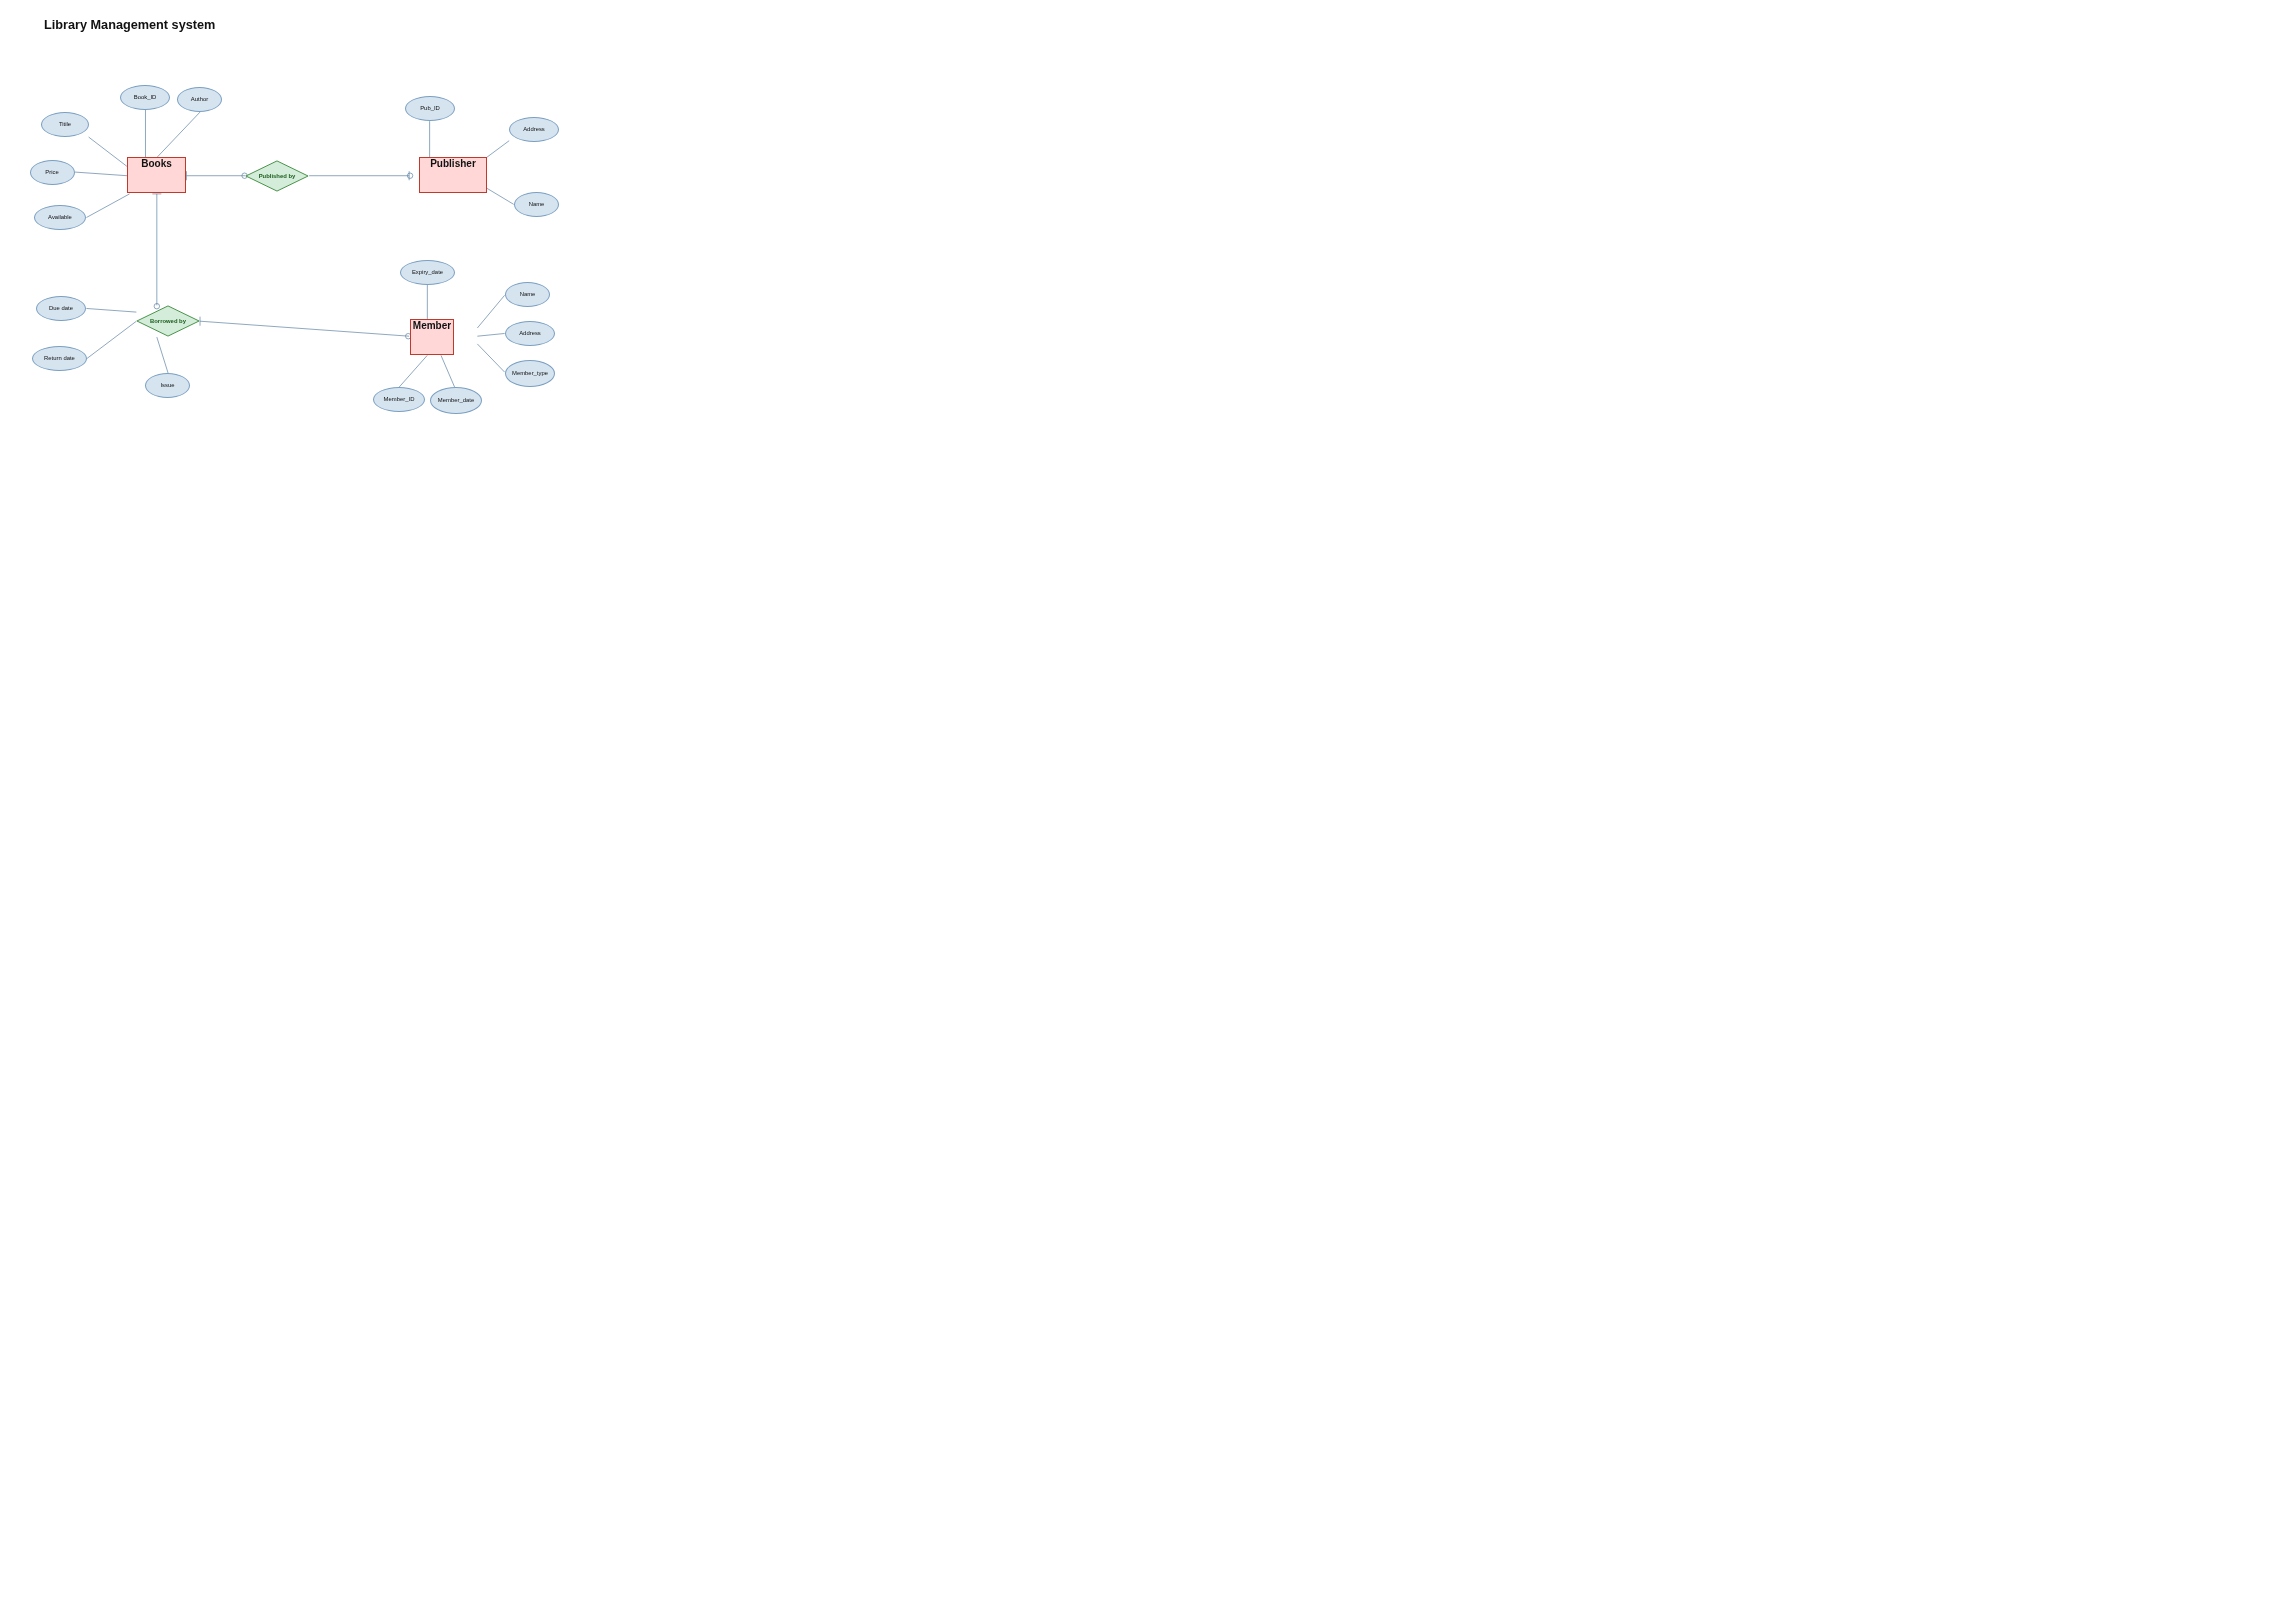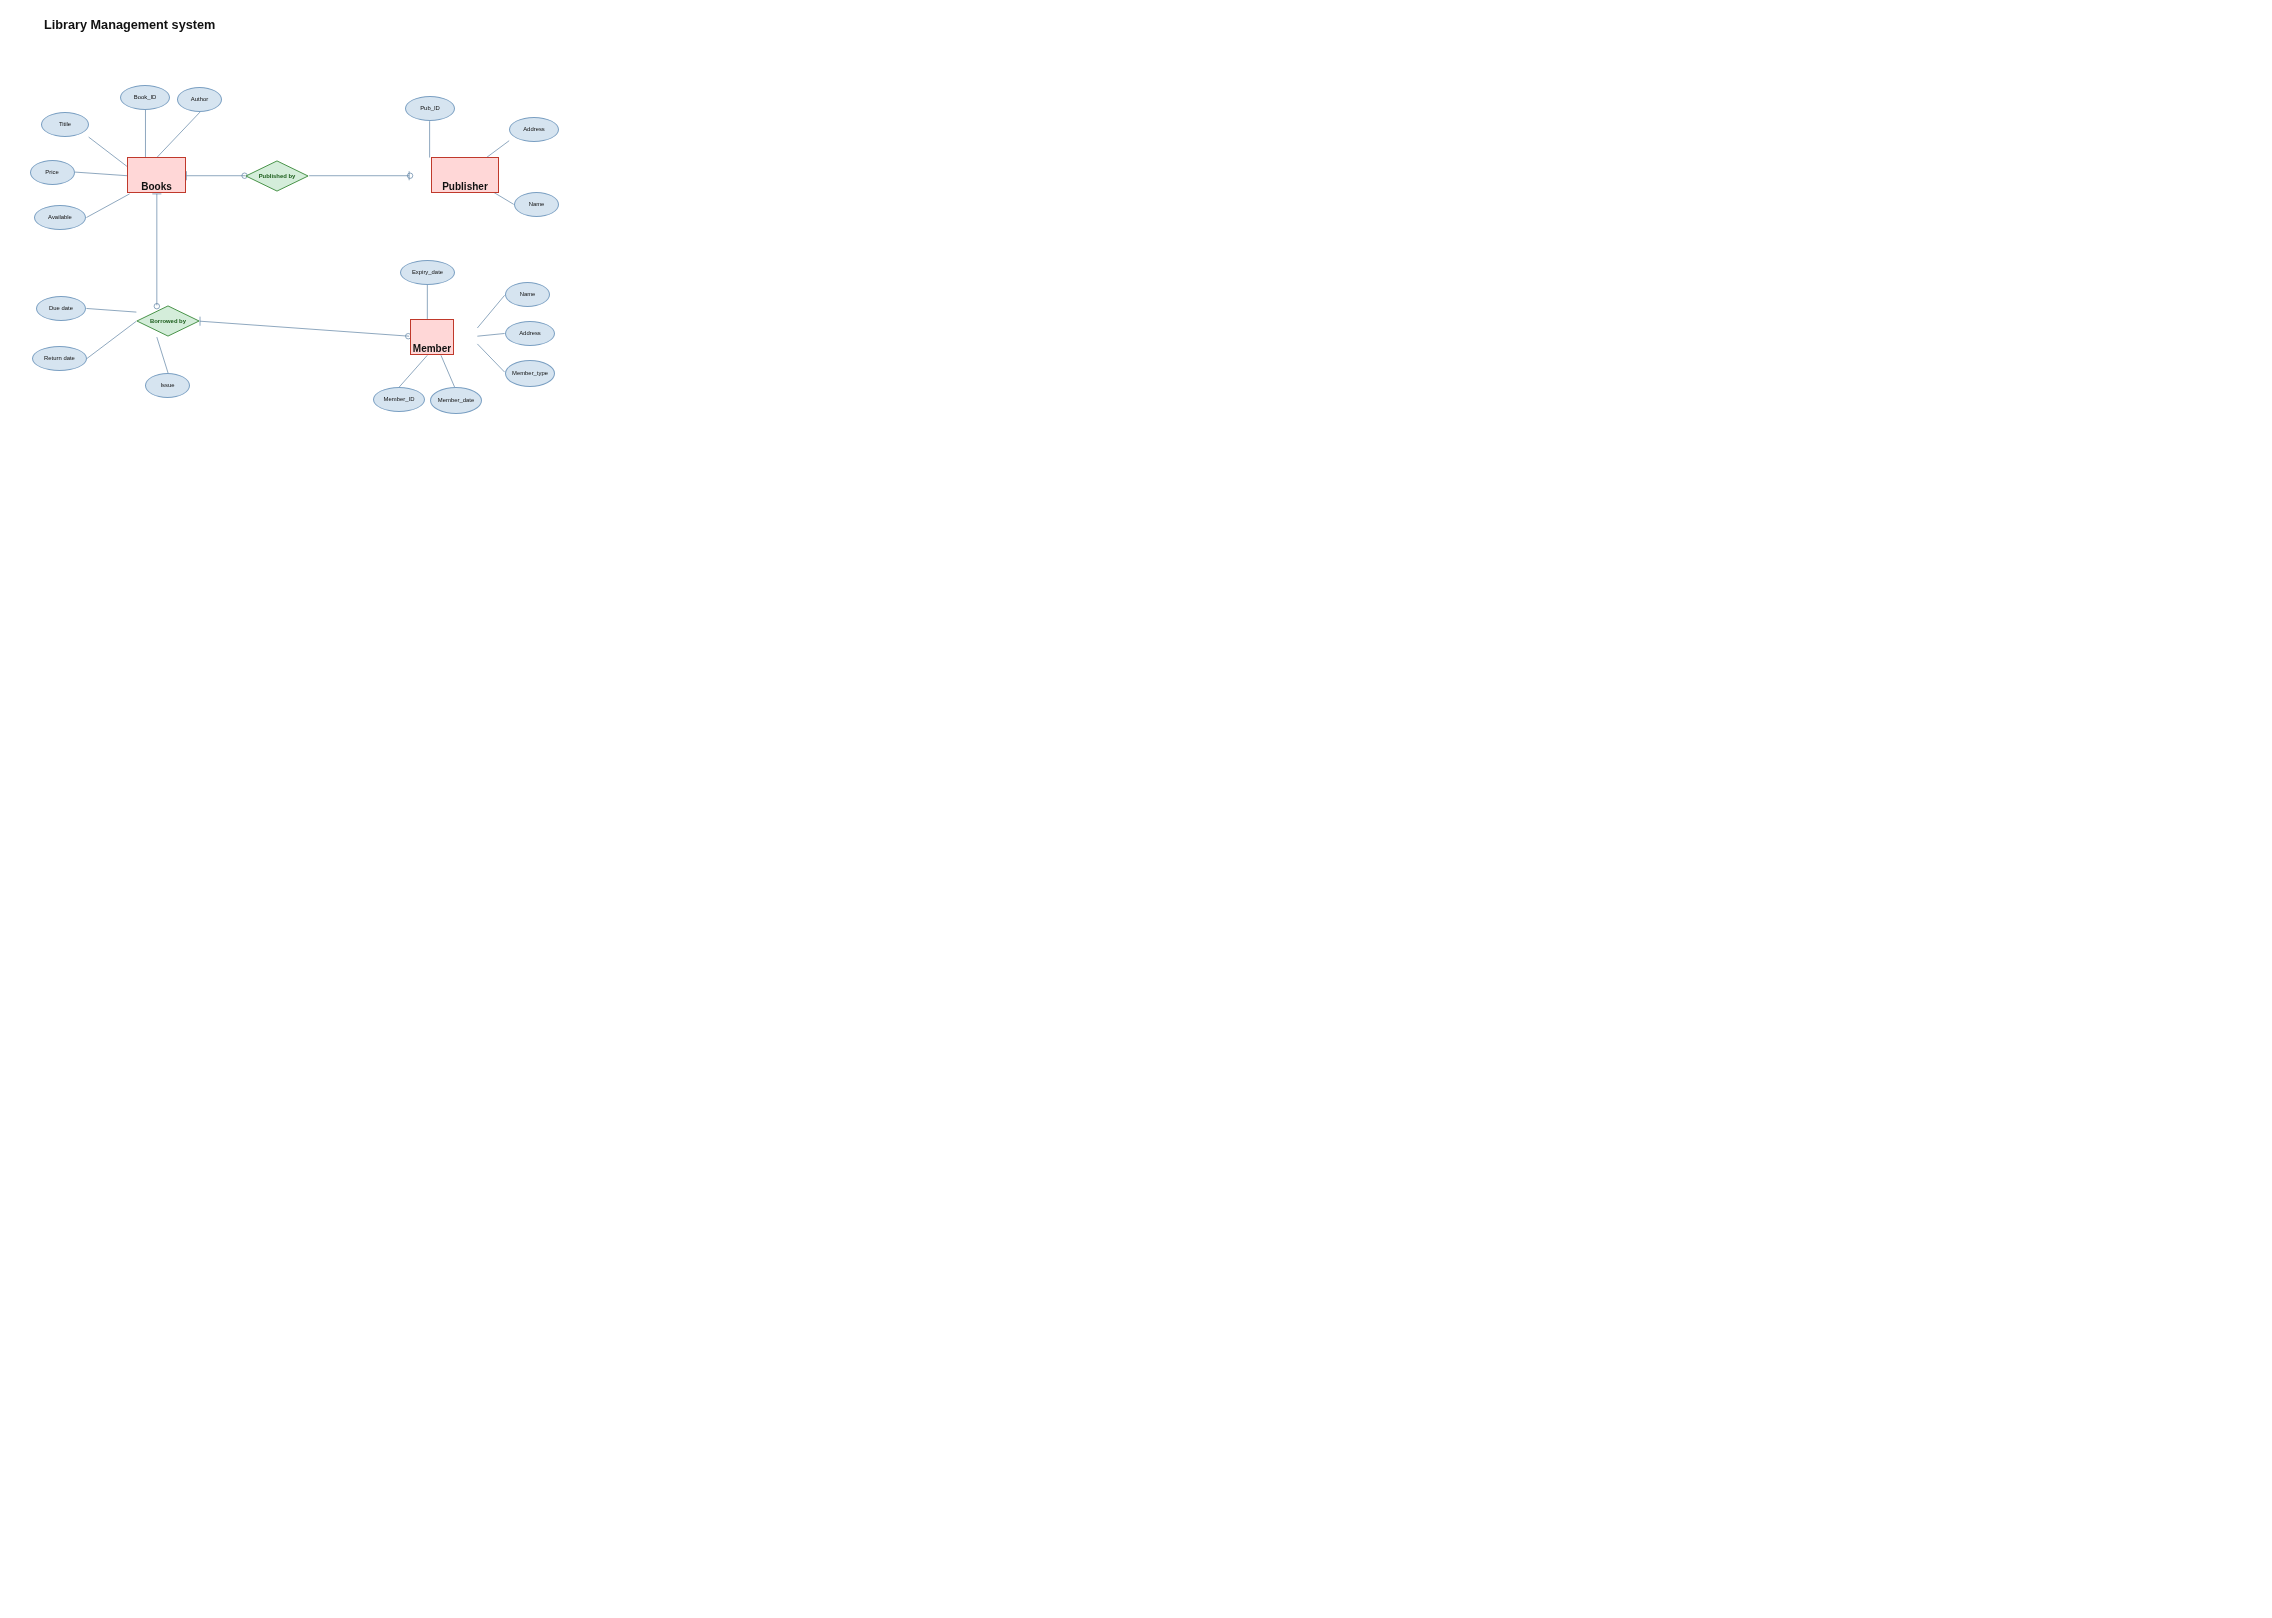--- a/index.html
+++ b/index.html
@@ -27,21 +27,21 @@
       top: 0; left: 0;
       width: 100%;
       height: 100%;
     }
     
     .entity-box {
       position: absolute;
       background: #ffd7d7;
       border: 0.9px solid #c0392b;
       display: flex;
-      align-items: flex-end;
+      align-items: flex-start;
       justify-content: center;
       font-size: 10px;
       font-weight: bold;
       color: #111;
       z-index: 10;
     }
     
     .relationship {
       position: absolute;
       display: flex;
@@ -138,21 +138,21 @@
 
     <line x1="940" y1="700" x2="878" y2="770" stroke="#5a7fa0" stroke-width="1.5"></line>
 
     <line x1="970" y1="700" x2="1000" y2="770" stroke="#5a7fa0" stroke-width="1.5"></line>
   </svg>
 
   <div class="entity-box" style="left:127px; top:120px; width:59px; height:36px;">
     <span>Books</span>
   </div>
 
-  <div class="entity-box" style="left:431px; top:120px; width:68px; height:36px;">
+  <div class="entity-box" style="left:419px; top:120px; width:68px; height:36px;">
     <span>Publisher</span>
   </div>
 
   <div class="entity-box" style="left:410px; top:282px; width:44px; height:36px;">
     <span>Member</span>
   </div>
 
   <div class="relationship" style="left:245px; top:123px; width:64px; height:32px;">
     <svg class="diamond-shape" viewBox="0 0 140 70" xmlns="http://www.w3.org/2000/svg">
       <polygon points="70,2 138,35 70,68 2,35" fill="#d4edda" stroke="#3a8a3a" stroke-width="2"></polygon>

